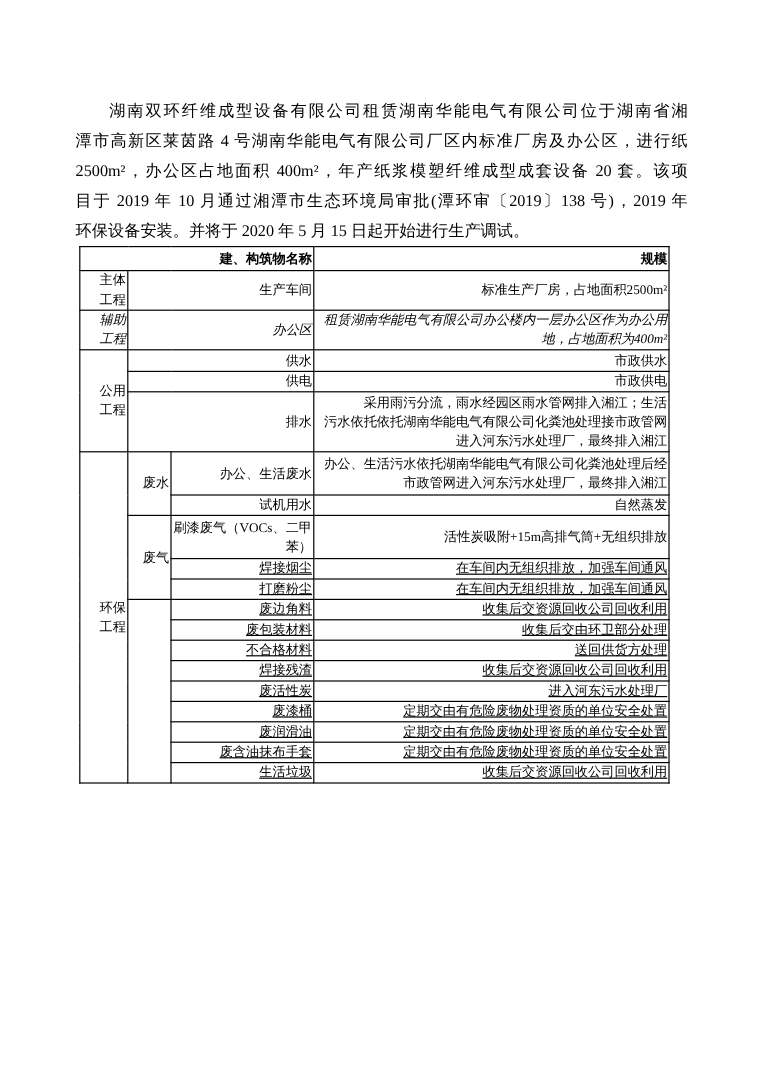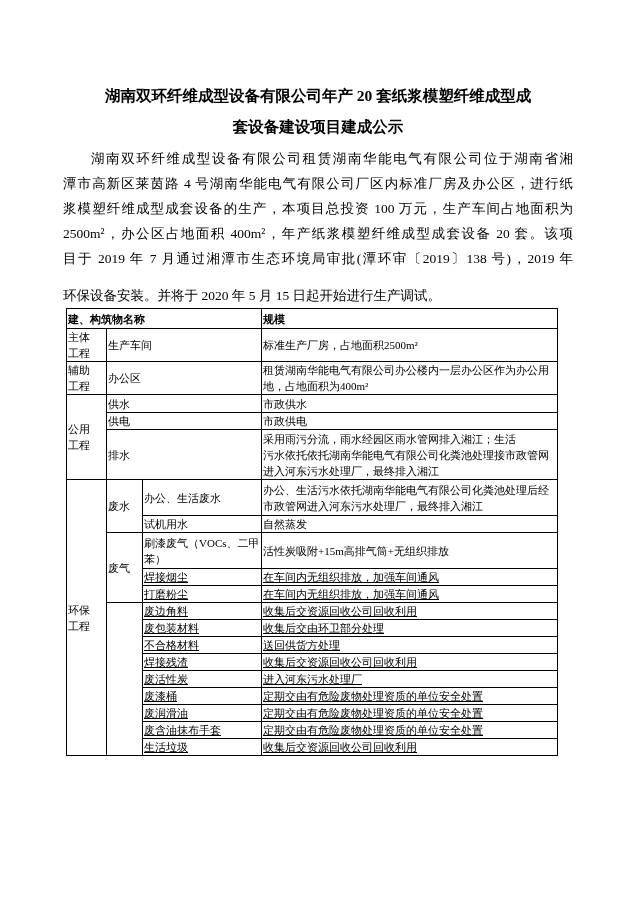--- a/index.html
+++ b/index.html
@@ -24,67 +24,62 @@
 
   .para {
     font-size: 13.5px;
     line-height: 25px;
   }
   .para .pline {
     text-align: justify;
     text-align-last: justify;
   }
   .para .pline:first-child { text-indent: 28px; }
-  .para .pline:last-child { text-align-last: left; margin-top: 12px; }
+  .para .pline:last-child { text-align-last: left; }
 
   table.info-table {
     border-collapse: collapse;
     table-layout: fixed;
     width: 491px;
     margin-left: 3px;
     margin-top: 0px;
     font-size: 11px;
   }
   table.info-table td, table.info-table th {
     border: 1px solid #000;
-    text-align: left;
+    text-align: right;
     vertical-align: middle;
     padding: 0 1px;
     line-height: 16px;
     white-space: pre-line;
     font-weight: normal;
     overflow: hidden;
   }
   table.info-table th { font-weight: bold; }
   tr.h20 { height: 20px; }
   tr.h30 { height: 30px; padding-left: 12px; }
-  tr.h35 { height: 29px; }
+  tr.h35 { height: 29px; font-style: italic; }
   tr.h18 { height: 18px; }
   tr.h16 { height: 16px; }
   tr.h50 { height: 50px; }
   tr.h36 { height: 36px; }
   tr.h17 { height: 17px; text-decoration: underline; }
 </style>
 </head>
 <body>
 
 <div class="page">
   <div class="content">
 
-    <div class="doc-title">
-        <div class="tline">湖南双环纤维成型设备有限公司年产 20 套纸浆模塑纤维成型成</div>
-        <div class="tline">套设备建设项目建成公示</div>
-      </div>
 
     <div class="para">
         <div class="pline">湖南双环纤维成型设备有限公司租赁湖南华能电气有限公司位于湖南省湘</div>
         <div class="pline">潭市高新区莱茵路 4 号湖南华能电气有限公司厂区内标准厂房及办公区，进行纸</div>
-        <div class="pline">浆模塑纤维成型成套设备的生产，本项目总投资 100 万元，生产车间占地面积为</div>
         <div class="pline">2500m²，办公区占地面积 400m²，年产纸浆模塑纤维成型成套设备 20 套。该项</div>
-        <div class="pline">目于 2019 年 7 月通过湘潭市生态环境局审批(潭环审〔2019〕138 号)，2019 年</div>
+        <div class="pline">目于 2019 年 10 月通过湘潭市生态环境局审批(潭环审〔2019〕138 号)，2019 年</div>
         <div class="pline">环保设备安装。并将于 2020 年 5 月 15 日起开始进行生产调试。</div>
       </div>
 
 
     <table class="info-table">
       <colgroup>
         <col style="width:40px">
           <col style="width:36px">
           <col style="width:119px">
           <col style="width:296px">

